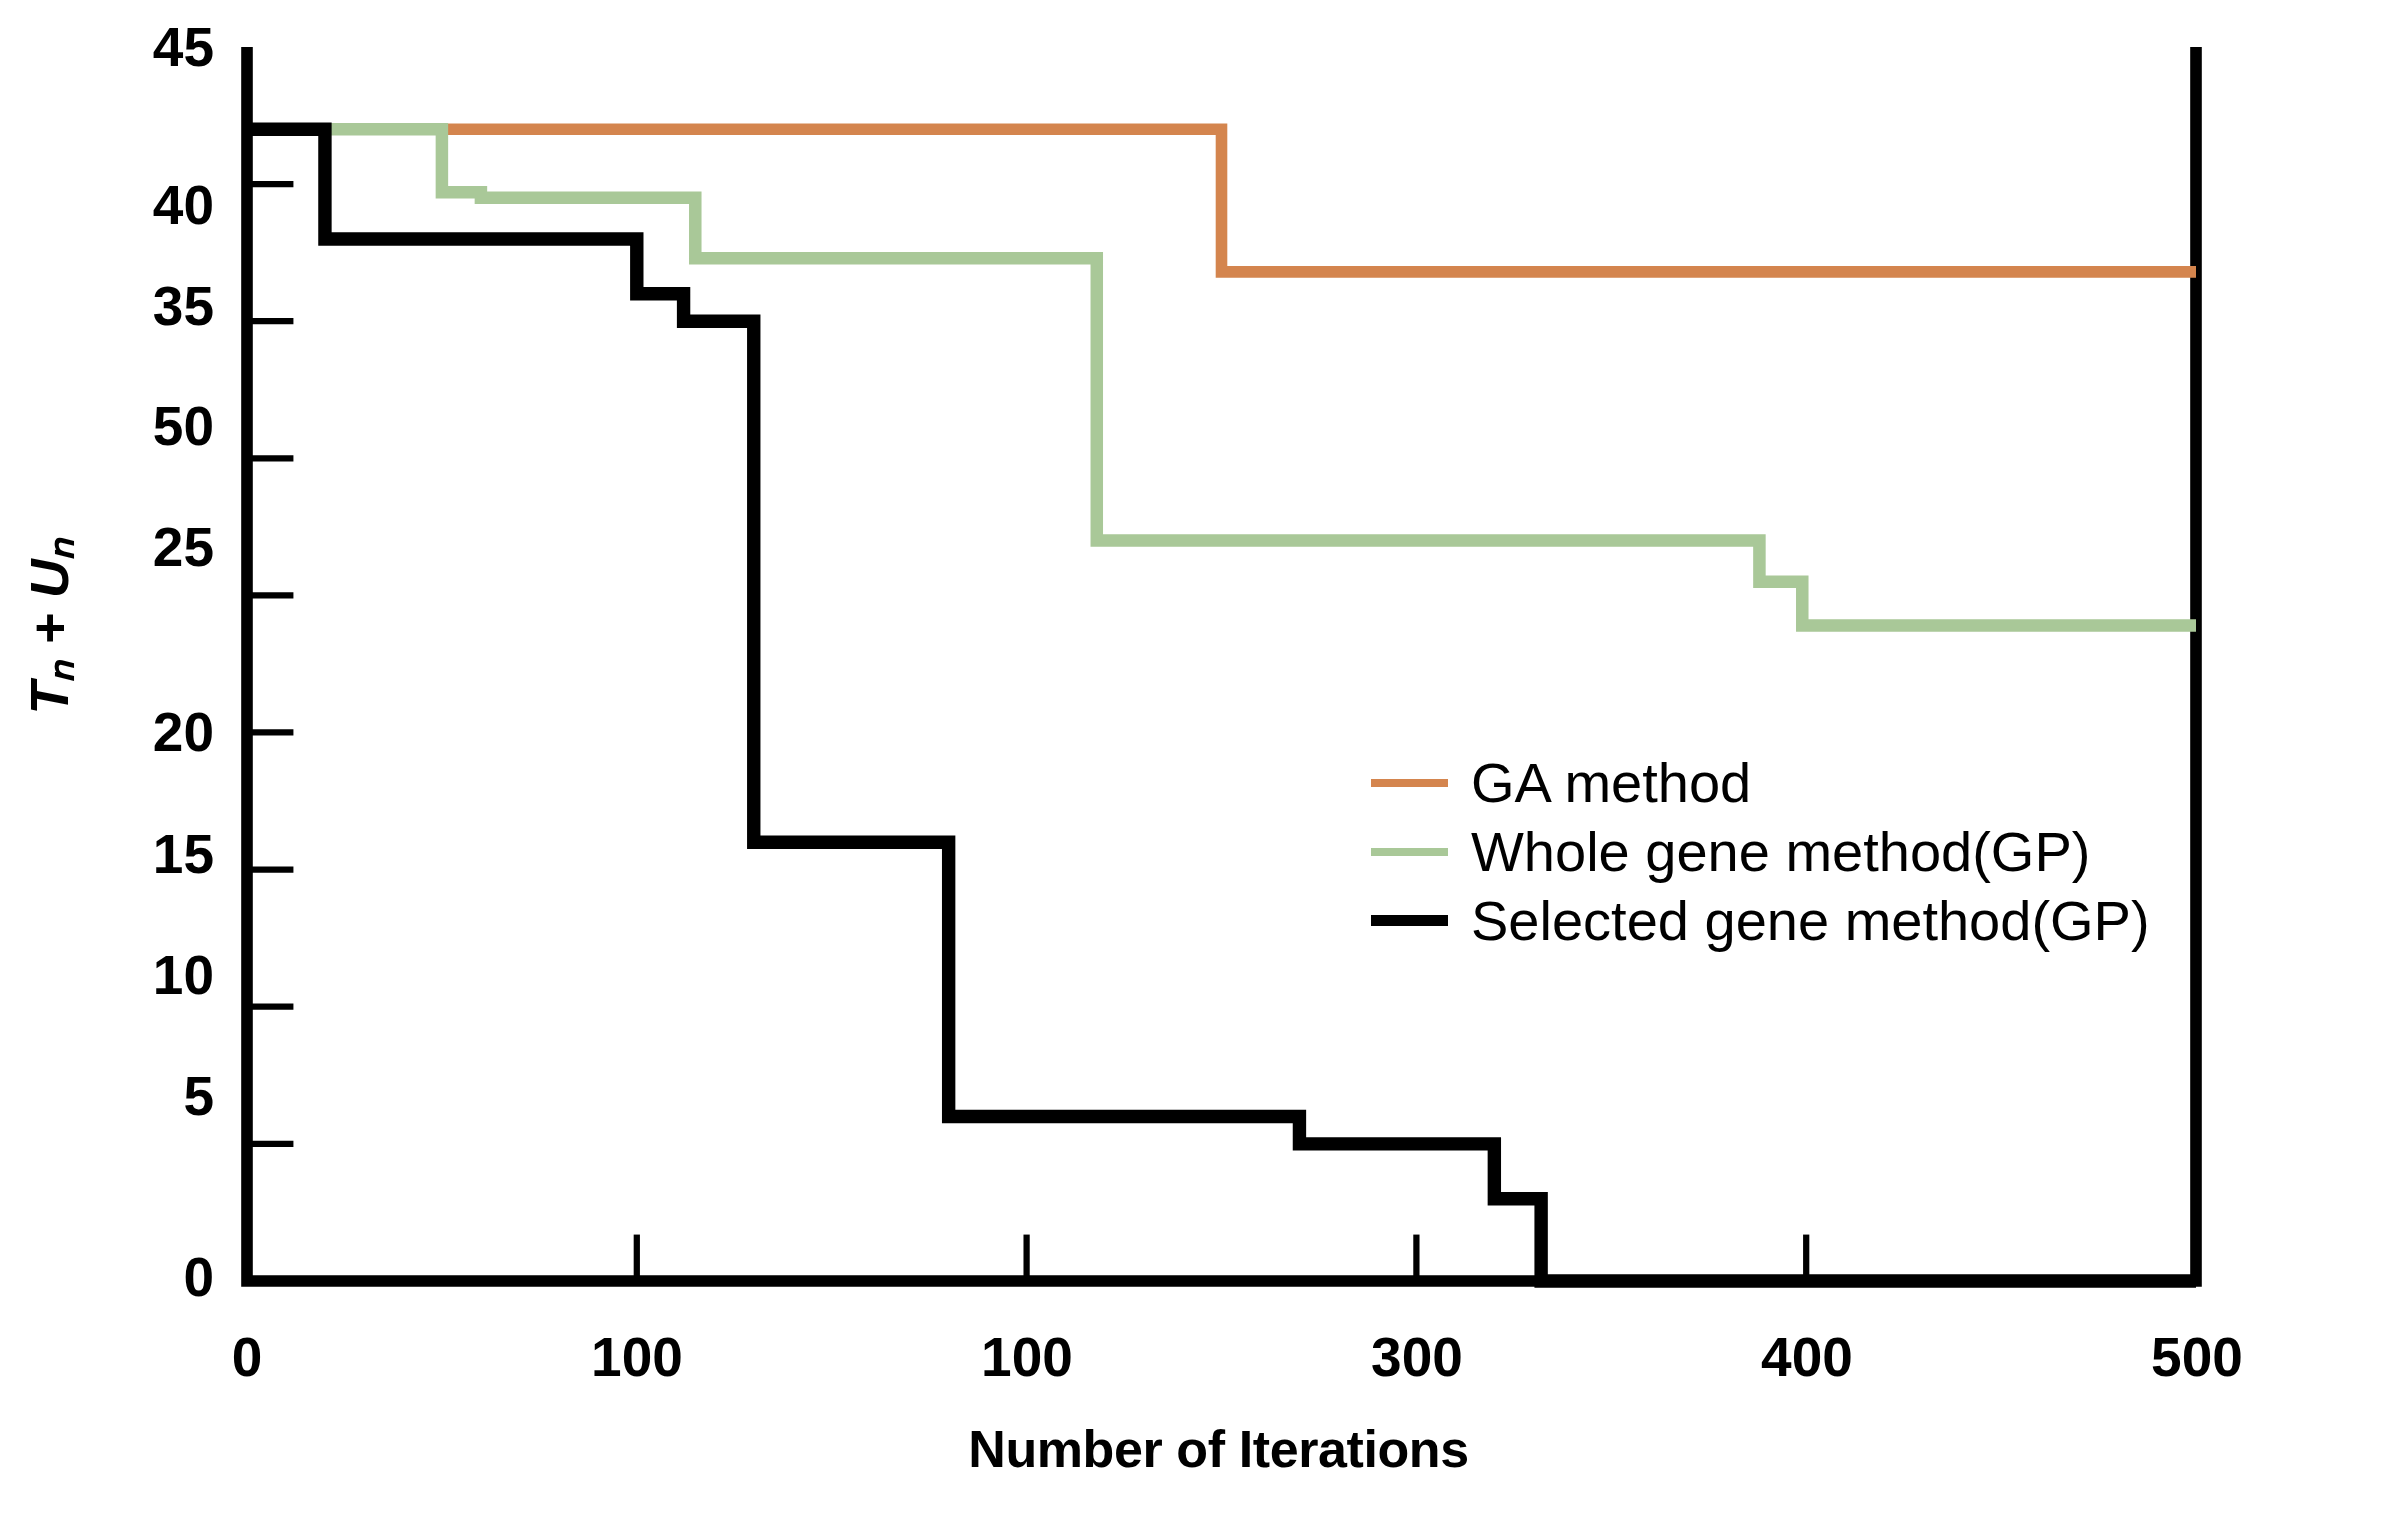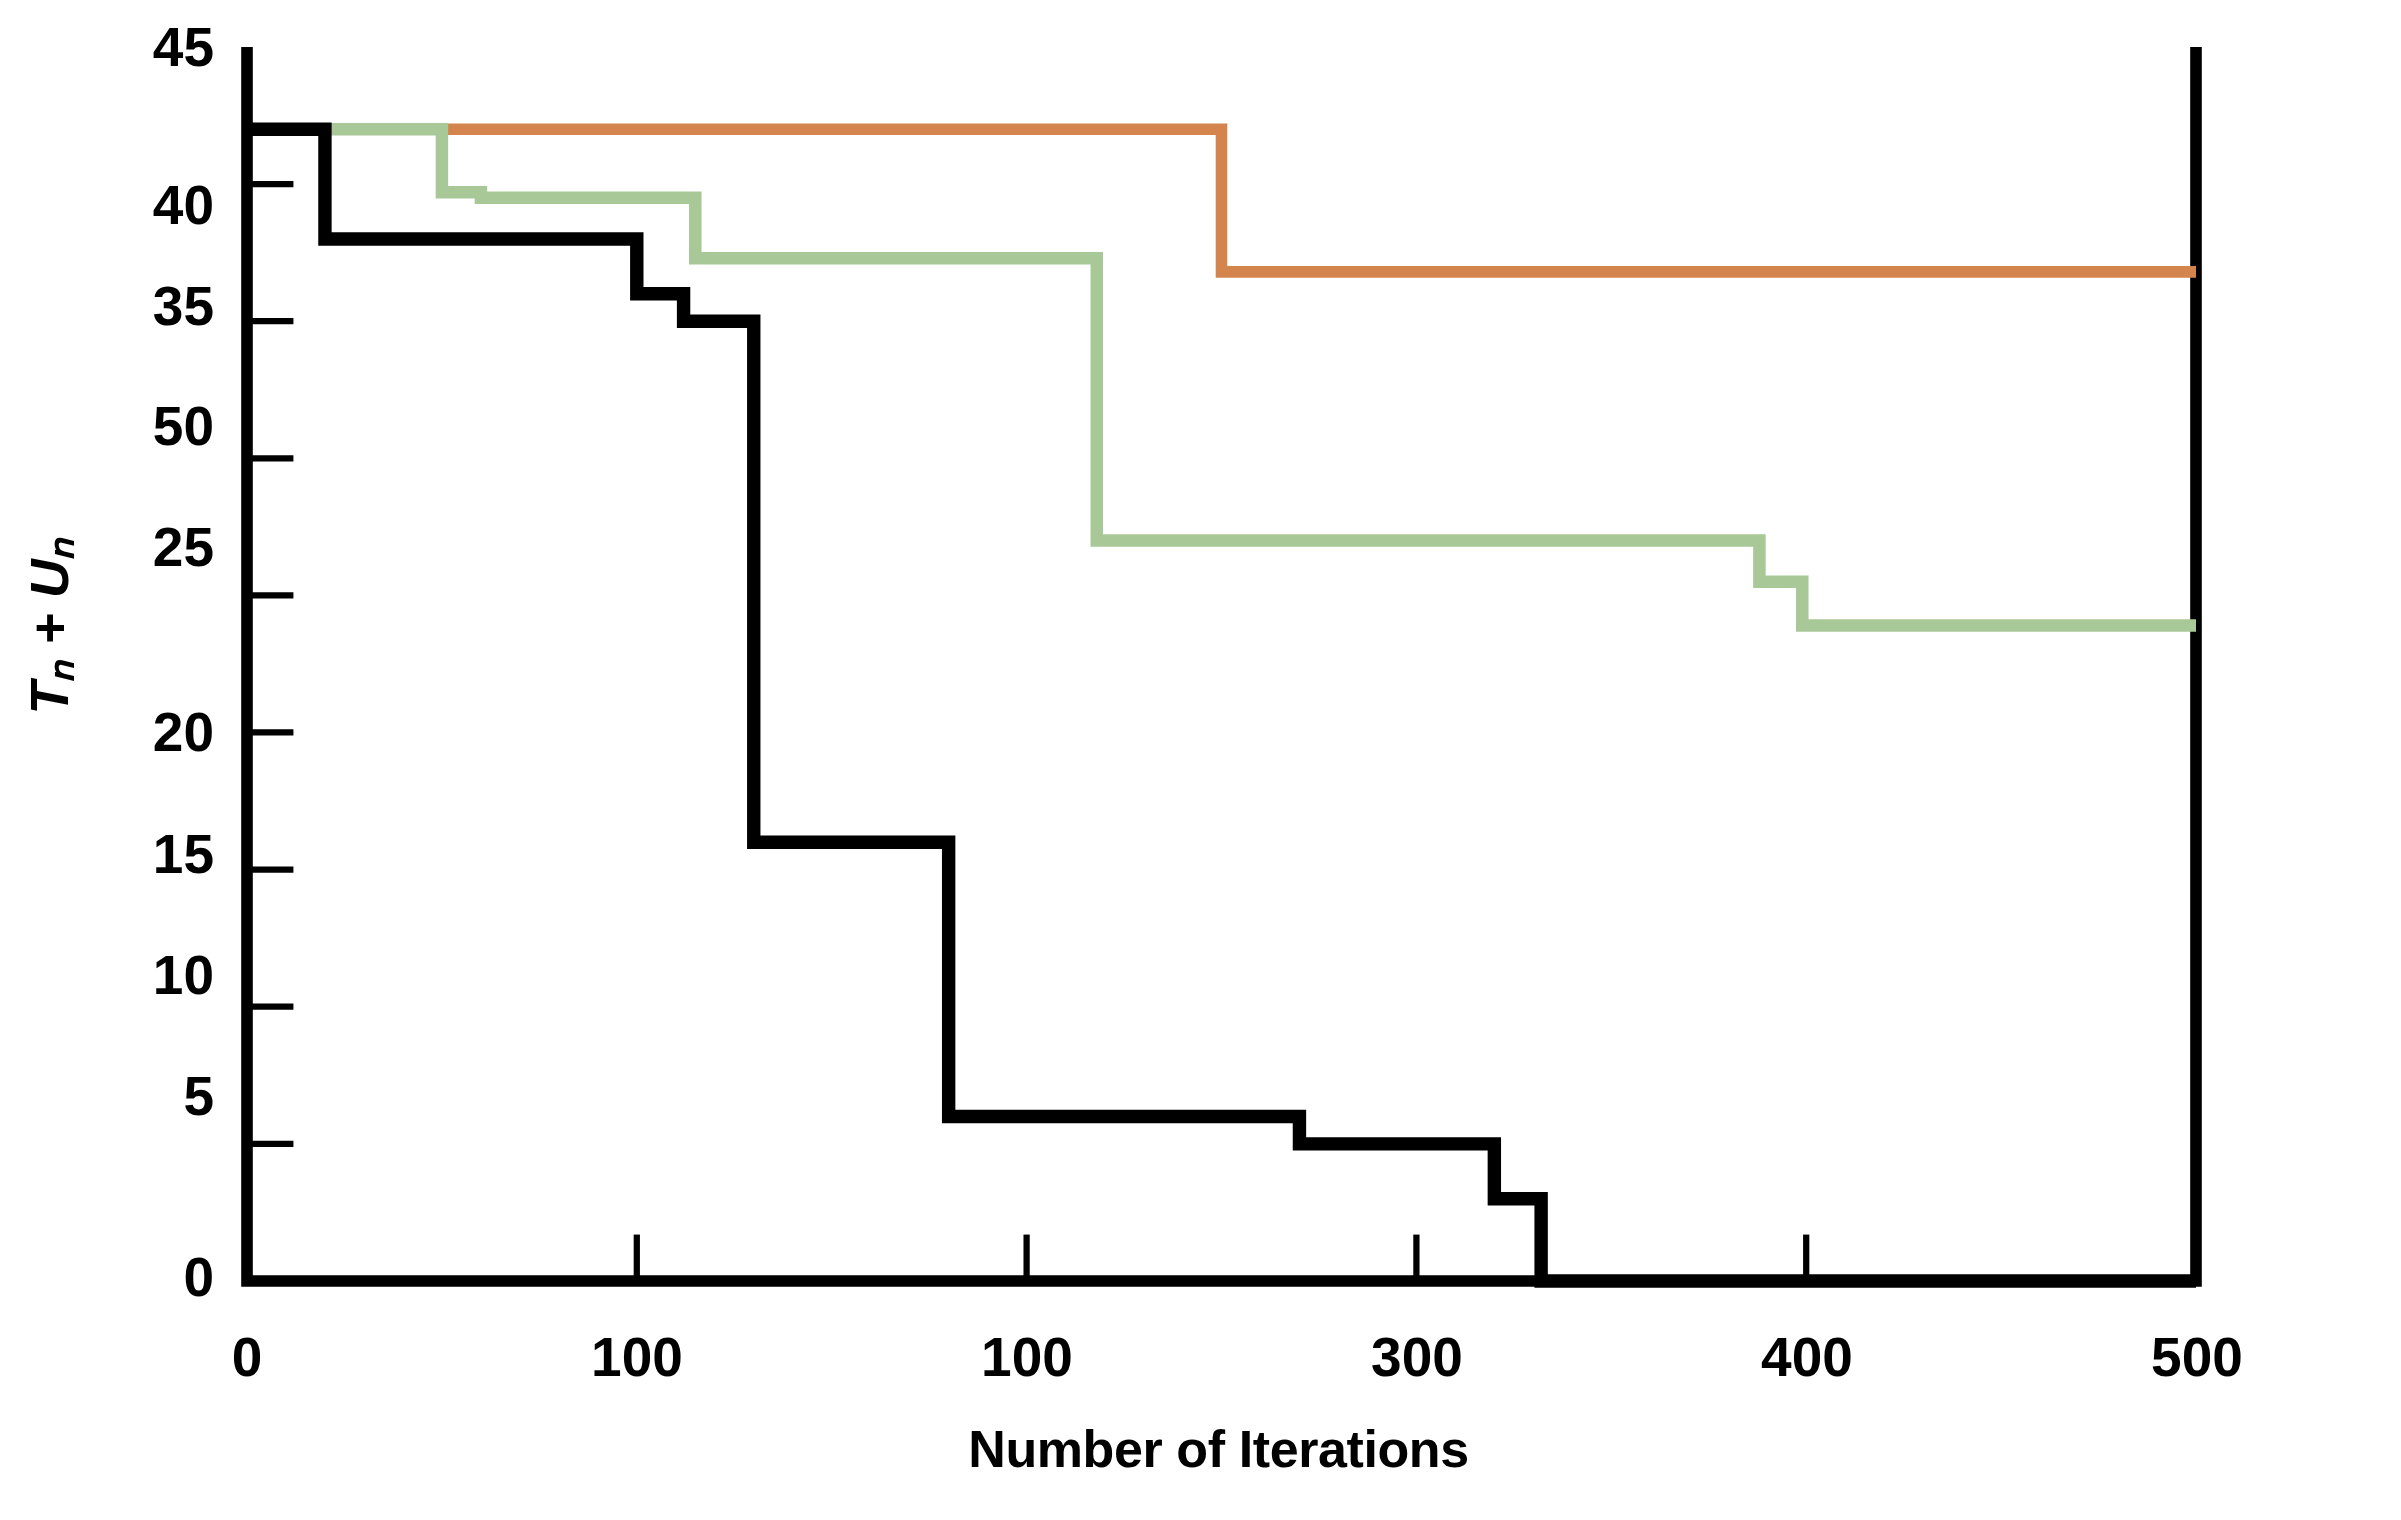--- a/index.html
+++ b/index.html
@@ -137,15 +137,29 @@
       </g>
 
       <path fill="none" stroke="#D4854E" stroke-width="13" stroke-linejoin="miter" stroke-linecap="butt" d="M 0.0 92.1 L 1091.5 92.1 L 1091.5 251.8 L 2183.0 251.8 L 2183.0 251.8"></path>
 
       <path fill="none" stroke="#A9C898" stroke-width="14" stroke-linejoin="miter" stroke-linecap="butt" d="M 0.0 92.1 L 218.3 92.1 L 218.3 162.8 L 262.0 162.8 L 262.0 168.9 L 502.1 168.9 L 502.1 236.5 L 951.8 236.5 L 951.8 552.8 L 1694.0 552.8 L 1694.0 598.9 L 1742.0 598.9 L 1742.0 648.0 L 2183.0 648.0 L 2183.0 648.0"></path>
 
       <path fill="none" stroke="#000000" stroke-width="15" stroke-linejoin="miter" stroke-linecap="butt" d="M 0.0 92.1 L 87.3 92.1 L 87.3 215.0 L 436.6 215.0 L 436.6 276.4 L 489.0 276.4 L 489.0 307.1 L 567.6 307.1 L 567.6 890.6 L 785.9 890.6 L 785.9 1197.7 L 1178.8 1197.7 L 1178.8 1228.4 L 1397.1 1228.4 L 1397.1 1289.9 L 1449.5 1289.9 L 1449.5 1382.0 L 2183.0 1382.0"></path>
     </svg>
   </div>
 
+  <div id="legend">
+    <div class="legend-row">
+      <span class="legend-swatch" style="background:#D4854E;"></span>
+      <span class="legend-label">GA method</span>
+    </div>
+    <div class="legend-row">
+      <span class="legend-swatch" style="background:#A9C898;"></span>
+      <span class="legend-label">Whole gene method(GP)</span>
+    </div>
+    <div class="legend-row">
+      <span class="legend-swatch thick" style="background:#000000;"></span>
+      <span class="legend-label">Selected gene method(GP)</span>
+    </div>
+  </div>
 
 </div>
 
 
 </body></html>

